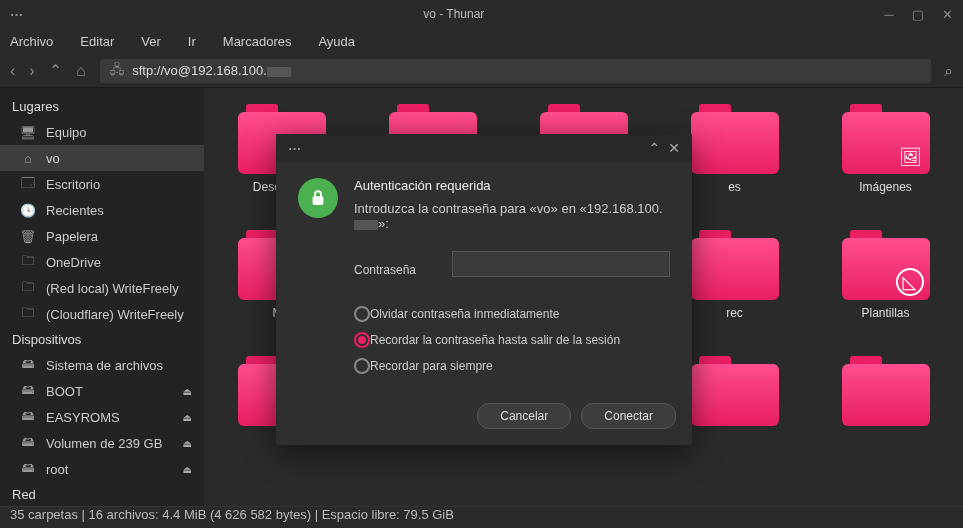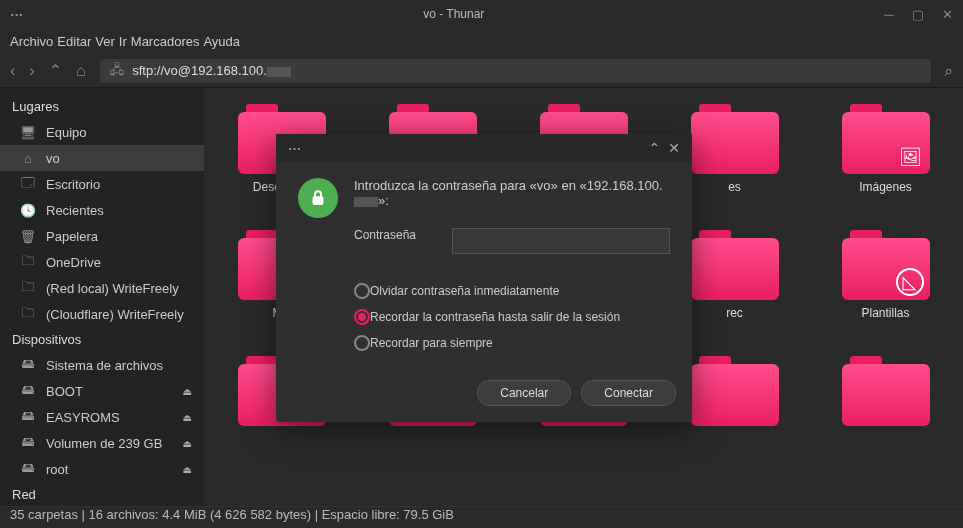--- a/index.html
+++ b/index.html
@@ -2,21 +2,21 @@
 <html><head>
 <meta charset="utf-8">
 <style>
 *{margin:0;padding:0;box-sizing:border-box;font-family:sans-serif;font-size:13px}
 body{width:963px;height:528px;background:#2a2a2a;color:#ddd;overflow:hidden;position:relative}
 .titlebar{height:28px;display:flex;align-items:center;padding:0 10px;background:#2a2a2a}
 .tb-dots{color:#999;font-weight:bold}
 .tb-title{flex:1;text-align:center;color:#bbb;font-size:12px}
 .tb-controls{display:flex;gap:18px;color:#888}
 .tb-controls span{cursor:pointer}
-.menubar{height:26px;display:flex;align-items:center;padding:0 10px;gap:4px;background:#2a2a2a;color:#ccc}
+.menubar{height:26px;display:flex;align-items:center;padding:0 10px;gap:27px;background:#2a2a2a;color:#ccc}
 .toolbar{height:34px;display:flex;align-items:center;padding:0 10px;gap:14px;background:#2a2a2a;border-bottom:1px solid #1a1a1a}
 .nav-icon{color:#888;font-size:16px;cursor:pointer}
 .path{flex:1;height:24px;background:#3a3a3a;border-radius:3px;display:flex;align-items:center;padding:0 10px;gap:8px}
 .path-icon{color:#888}
 .path-text{color:#ddd;font-size:12px}
 .search-icon{color:#999;font-size:15px}
 .main{display:flex;height:calc(528px - 28px - 26px - 34px - 22px)}
 .sidebar{width:204px;background:#232323;overflow-y:auto;padding:6px 0}
 .sb-header{padding:5px 12px;color:#ddd;font-size:13px}
 .sb-item{padding:5px 12px 5px 20px;display:flex;align-items:center;gap:10px;color:#ccc;cursor:pointer}
@@ -37,21 +37,21 @@
 .dlg-hdr{height:28px;display:flex;align-items:center;padding:0 12px;gap:8px;background:#282828}
 .dlg-hdr .d-dots{color:#999;font-weight:bold}
 .dlg-hdr .d-sp{flex:1}
 .dlg-hdr .d-ctrl{color:#aaa;cursor:pointer;font-size:14px}
 .dlg-body{padding:16px 22px;display:flex;gap:16px}
 .dlg-ico{width:40px;height:40px;border-radius:50%;background:#4caf50;display:flex;align-items:center;justify-content:center;flex-shrink:0}
 .dlg-ico svg{width:18px;height:18px}
 .dlg-txt{flex:1}
 .dlg-title{color:#eee;font-size:13px;margin-bottom:8px}
 .dlg-msg{color:#ccc;font-size:12px;margin-bottom:20px}
-.dlg-row{display:flex;align-items:flex-start;gap:24px}
+.dlg-row{display:flex;align-items:flex-end;gap:24px}
 .dlg-lbl{width:74px;color:#ccc;font-size:12px}
 .dlg-input{flex:1;height:26px;background:#3a3a3a;border:1px solid #555;color:#fff;padding:0 6px}
 .dlg-opts{padding:8px 22px 14px 78px}
 .dlg-opt{display:flex;align-items:center;padding:5px 0;cursor:pointer}
 .radio{width:16px;height:16px;border:2px solid #888;border-radius:50%;display:flex;align-items:center;justify-content:center;flex-shrink:0}
 .radio.on{border-color:#e91e63}
 .radio.on::after{content:"";width:8px;height:8px;background:#e91e63;border-radius:50%}
 .dlg-opt span{color:#ccc;font-size:12px}
 .dlg-btns{display:flex;justify-content:flex-end;gap:10px;padding:10px 16px 16px}
 .dlg-btn{padding:5px 22px;background:#3d3d3d;border:1px solid #555;color:#ddd;cursor:pointer;font-size:12px;border-radius:12px}
@@ -285,20 +285,21 @@
   </div>
   <div class="dlg-body">
     <div class="dlg-ico">
       <svg viewBox="0 0 24 24" fill="none" stroke="#fff" stroke-width="2.5">
           <rect x="6" y="11" width="12" height="9" rx="1" fill="#fff"></rect>
           <path d="M8 11V7a4 4 0 018 0v4"></path>
           <circle cx="12" cy="15" r="1.6" fill="#4caf50"></circle>
         </svg>
     </div>
     <div class="dlg-txt">
+      <div class="dlg-title">Autenticación requerida</div>
       <div class="dlg-msg"><span>Introduzca la contraseña para «vo» en «192.168.100.</span><span class="redacted"></span><span>»:</span></div>
       <div class="dlg-row">
         <span class="dlg-lbl">Contraseña</span>
         <input type="password" class="dlg-input" style="">
       </div>
     </div>
   </div>
   <div class="dlg-opts" id="dlg-opts">
       <div class="dlg-opt">
         <div class="radio"></div>

